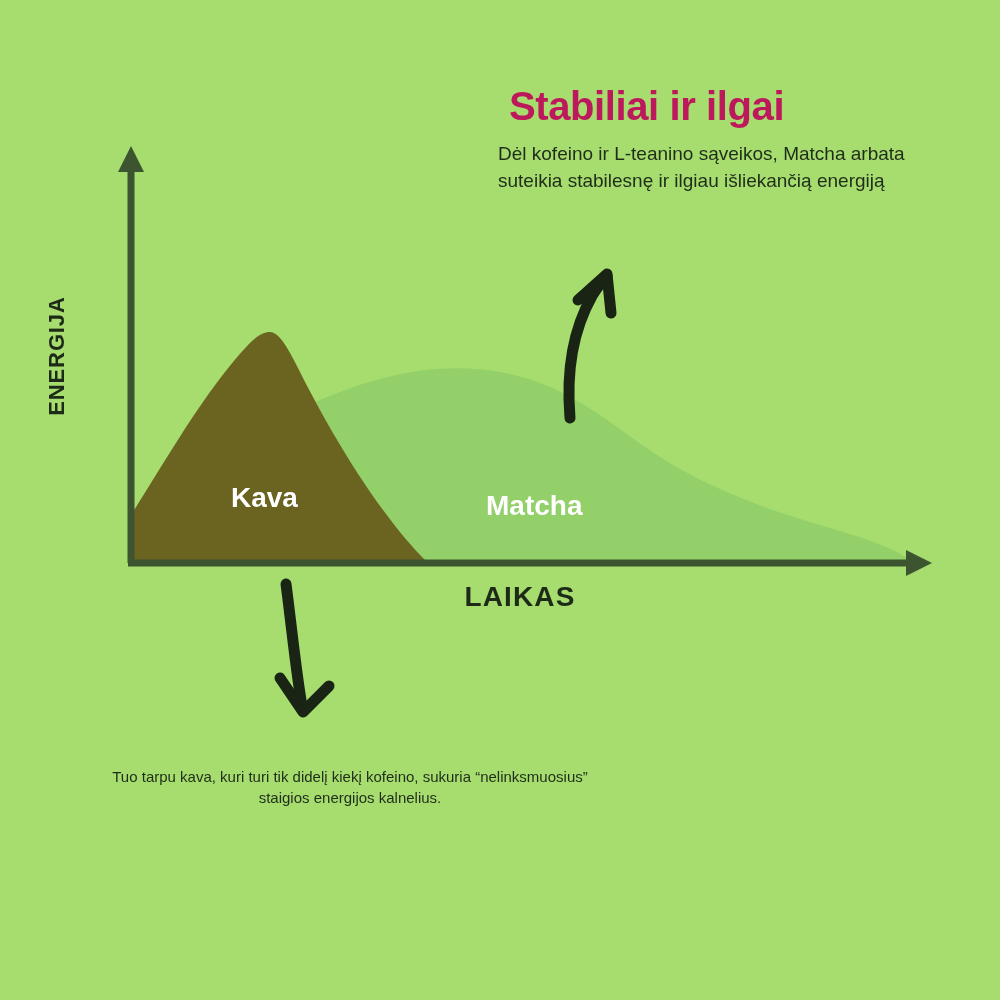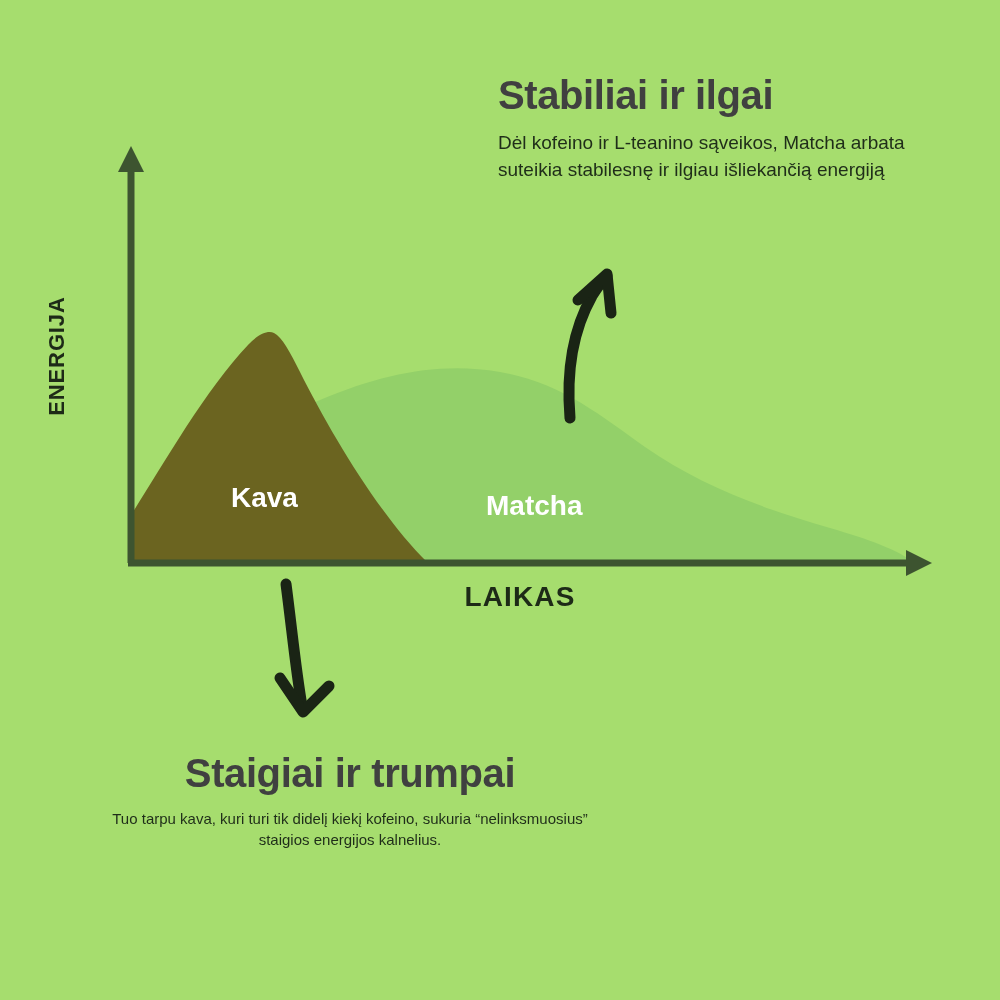--- a/index.html
+++ b/index.html
@@ -29,24 +29,24 @@
     height: 1000px;
   }
 
   
   .block {
     position: absolute;
   }
   .heading {
     font-family: "Liberation Sans", sans-serif;
     font-weight: bold;
-    color: #404040;
+    color: #be185d;
     letter-spacing: -0.01em;
     line-height: 1.05;
-    margin: 0;
+    margin: 11px;
   }
   .body-text {
     font-family: "Liberation Sans", sans-serif;
     font-weight: normal;
     color: #1f2d19;
     line-height: 1.42;
     margin: 0;
   }
 
   #top-block {
@@ -175,17 +175,16 @@
 
   <div class="curve-label" id="label-kava">Kava</div>
   <div class="curve-label" id="label-matcha">Matcha</div>
 
   <div class="block" id="top-block">
     <h2 class="heading">Stabiliai ir ilgai</h2>
     <p class="body-text">Dėl kofeino ir L-teanino sąveikos, Matcha arbata suteikia stabilesnę ir ilgiau išliekančią energiją</p>
   </div>
 
   <div class="block" id="bottom-block">
-    <h2 class="heading">Staigiai ir trumpai</h2>
     <p class="body-text">Tuo tarpu kava, kuri turi tik didelį kiekį kofeino, sukuria “nelinksmuosius” staigios energijos kalnelius.</p>
   </div>
 
 </div>
 
 </body></html>

